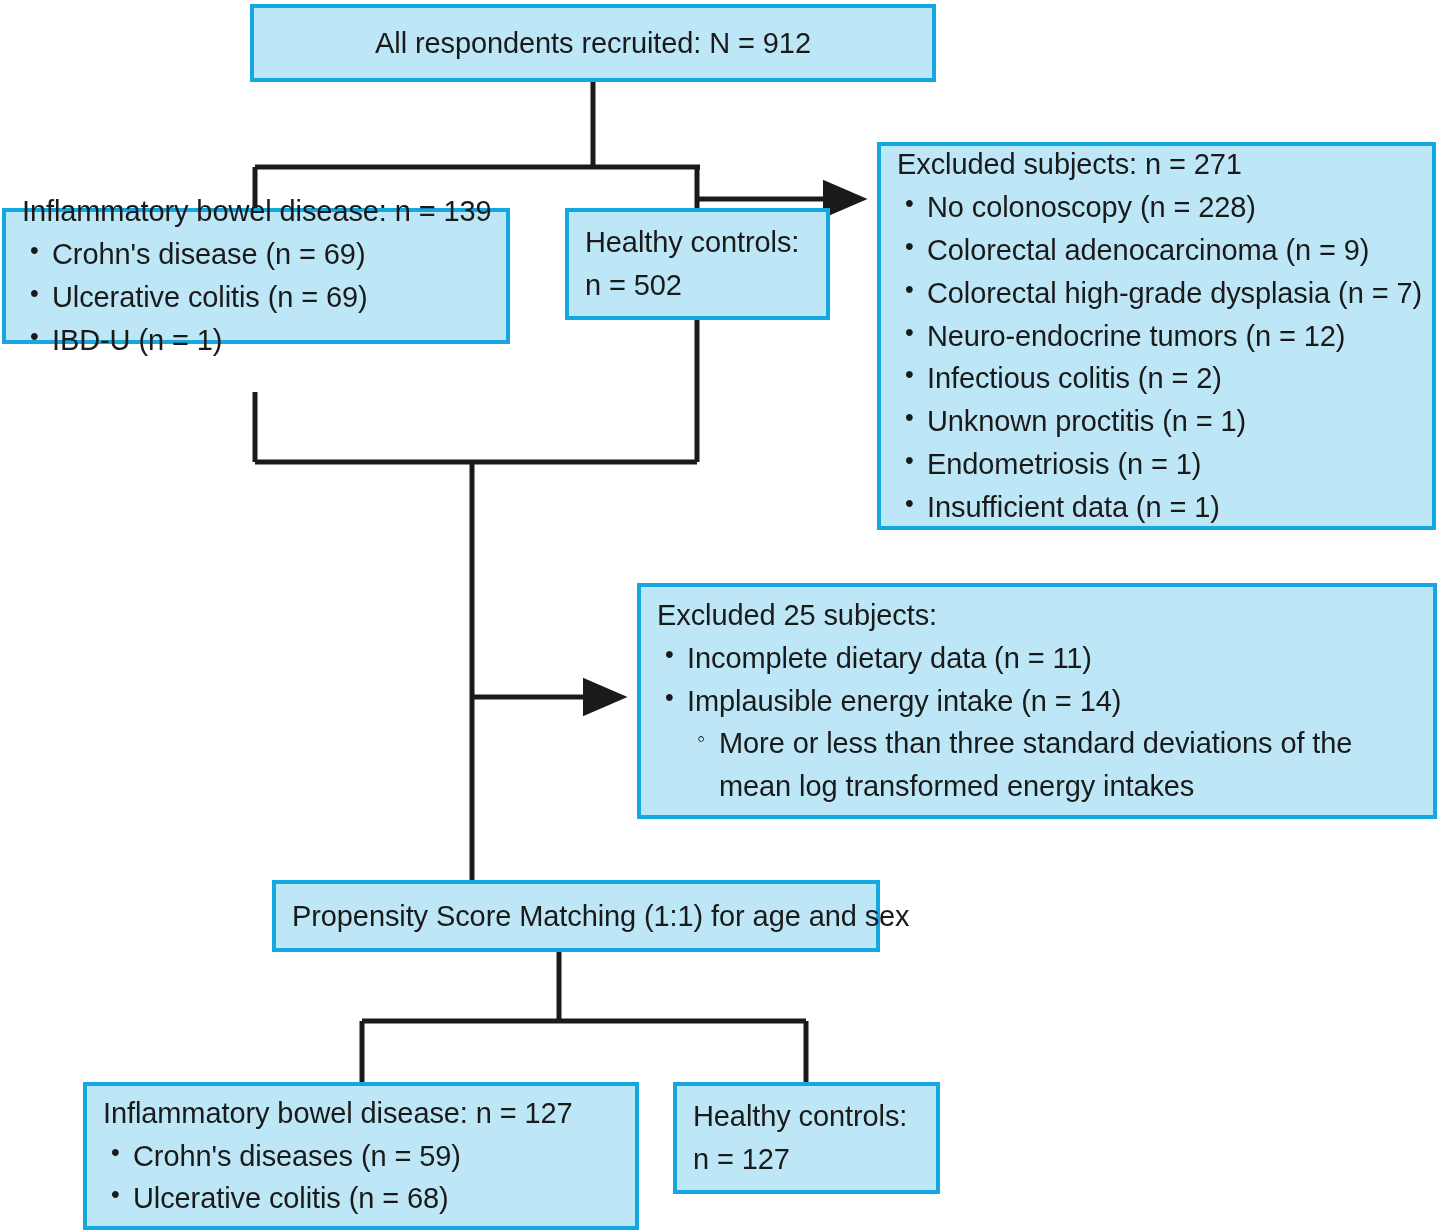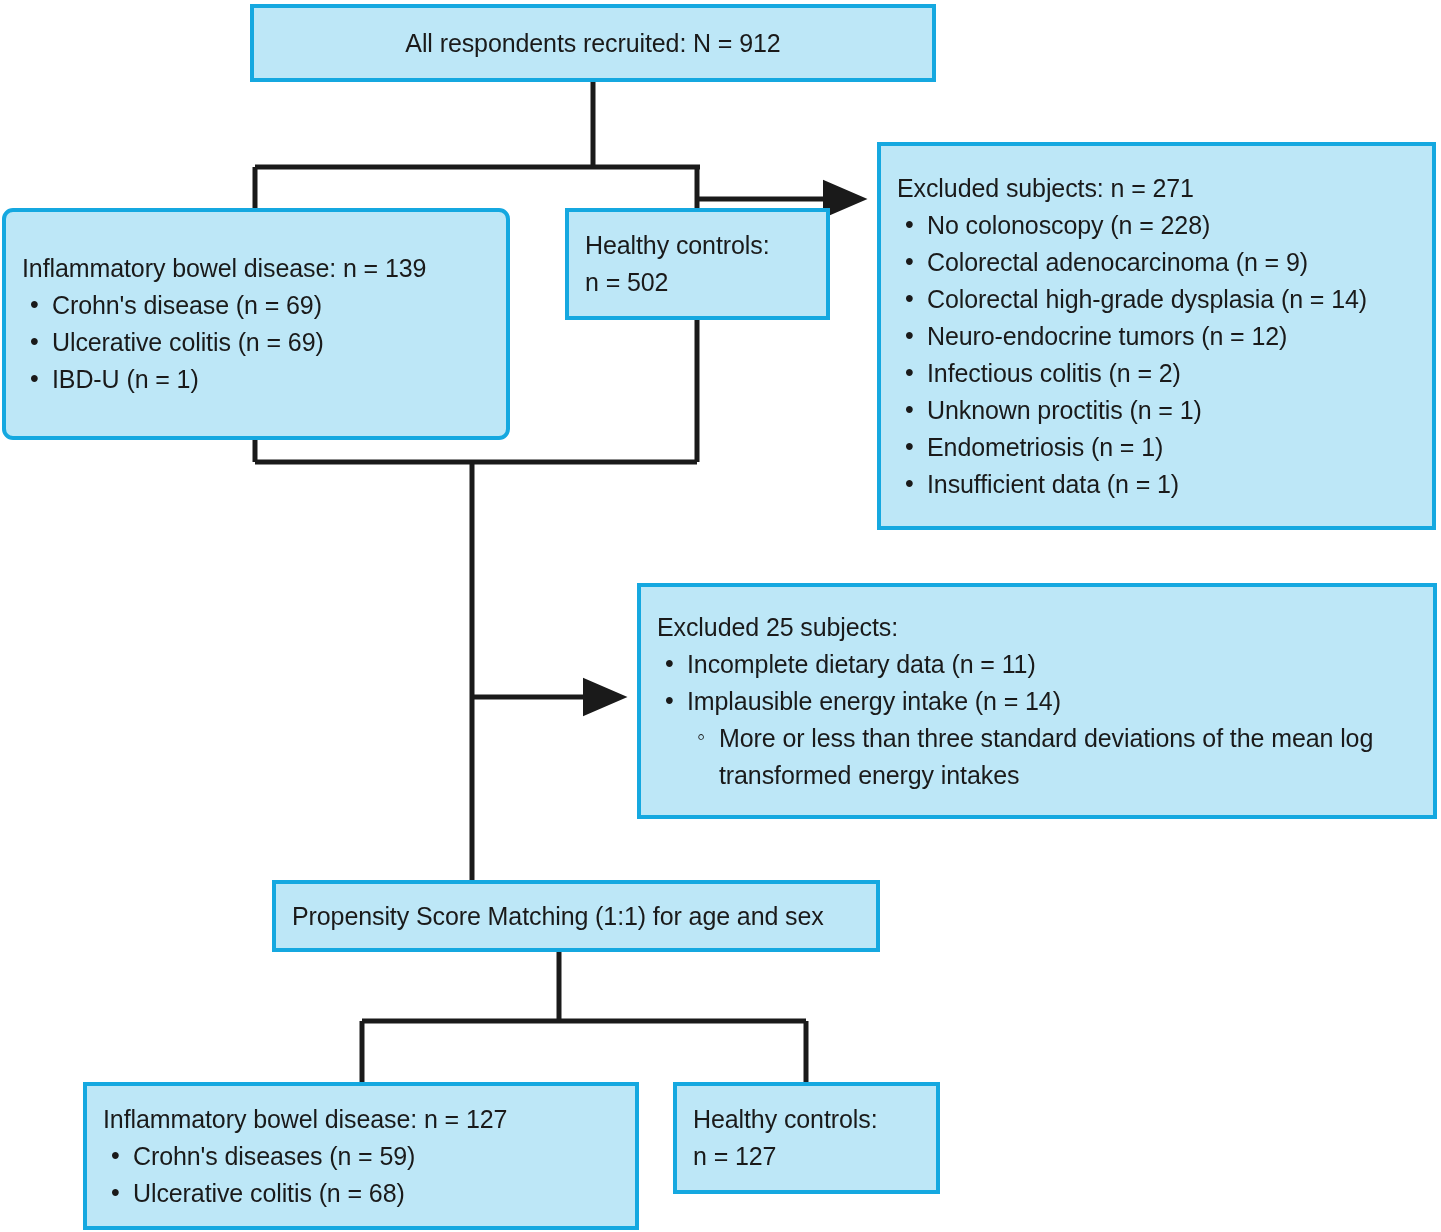--- a/index.html
+++ b/index.html
@@ -25,21 +25,21 @@
     width: 1441px;
     height: 1232px;
     pointer-events: none;
   }
   .node {
     position: absolute;
     box-sizing: border-box;
     background: #bde7f7;
     border: 4px solid #15a8e0;
     color: #1a1a1a;
-    font-size: 25px;
+    font-size: 29px;
     line-height: 1.48;
     letter-spacing: -0.1px;
     padding: 10px 16px;
     display: flex;
     flex-direction: column;
     justify-content: center;
   }
   .node.center {
     align-items: center;
     text-align: center;
@@ -114,40 +114,40 @@
       <path d="M 362 1021 L 806 1021"></path>
       <path d="M 362 1021 L 362 1082"></path>
       <path d="M 806 1021 L 806 1082"></path>
     </g>
   </svg>
 
   <div class="node center" style="left:250px; top:4px; width:686px; height:78px;">
     <div class="title">All respondents recruited: N = 912</div>
   </div>
 
-  <div class="node" style="left:2px; top:208px; width:508px; height:232px;border-radius:11px;">
+  <div class="node" style="left:2px; top:208px; width:508px; height:136px;">
     <div class="title">Inflammatory bowel disease: n = 139</div>
     <ul class="bullets">
       <li>Crohn's disease (n = 69)</li>
       <li>Ulcerative colitis (n = 69)</li>
       <li>IBD-U (n = 1)</li>
     </ul>
   </div>
 
   <div class="node" style="left:565px; top:208px; width:265px; height:112px;">
     <div class="title">Healthy controls:</div>
     <div class="title">n = 502</div>
   </div>
 
   <div class="node" style="left:877px; top:142px; width:559px; height:388px;justify-content:center;">
     <div class="title">Excluded subjects: n = 271</div>
     <ul class="bullets">
       <li>No colonoscopy (n = 228)</li>
       <li>Colorectal adenocarcinoma (n = 9)</li>
-      <li>Colorectal high-grade dysplasia (n = 14)</li>
+      <li>Colorectal high-grade dysplasia (n = 7)</li>
       <li>Neuro-endocrine tumors (n = 12)</li>
       <li>Infectious colitis (n = 2)</li>
       <li>Unknown proctitis (n = 1)</li>
       <li>Endometriosis (n = 1)</li>
       <li>Insufficient data (n = 1)</li>
     </ul>
   </div>
 
   <div class="node" style="left:637px; top:583px; width:800px; height:236px;">
     <div class="title">Excluded 25 subjects:</div>

